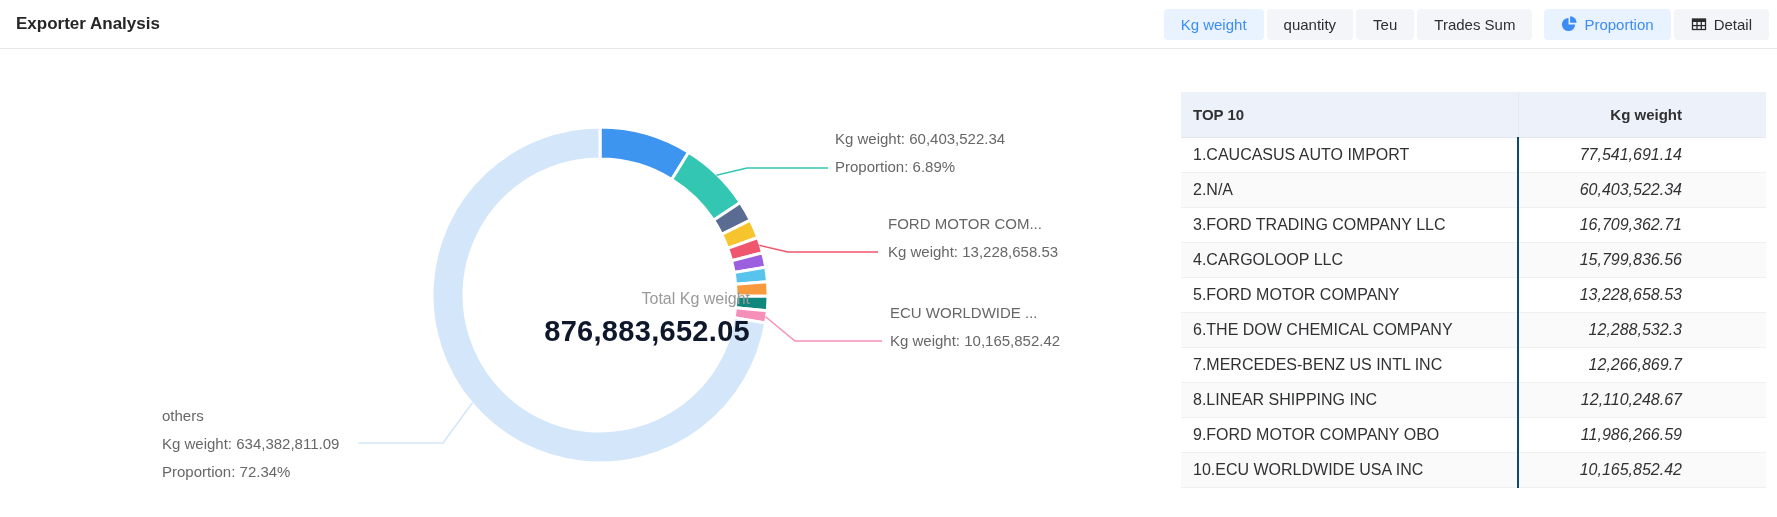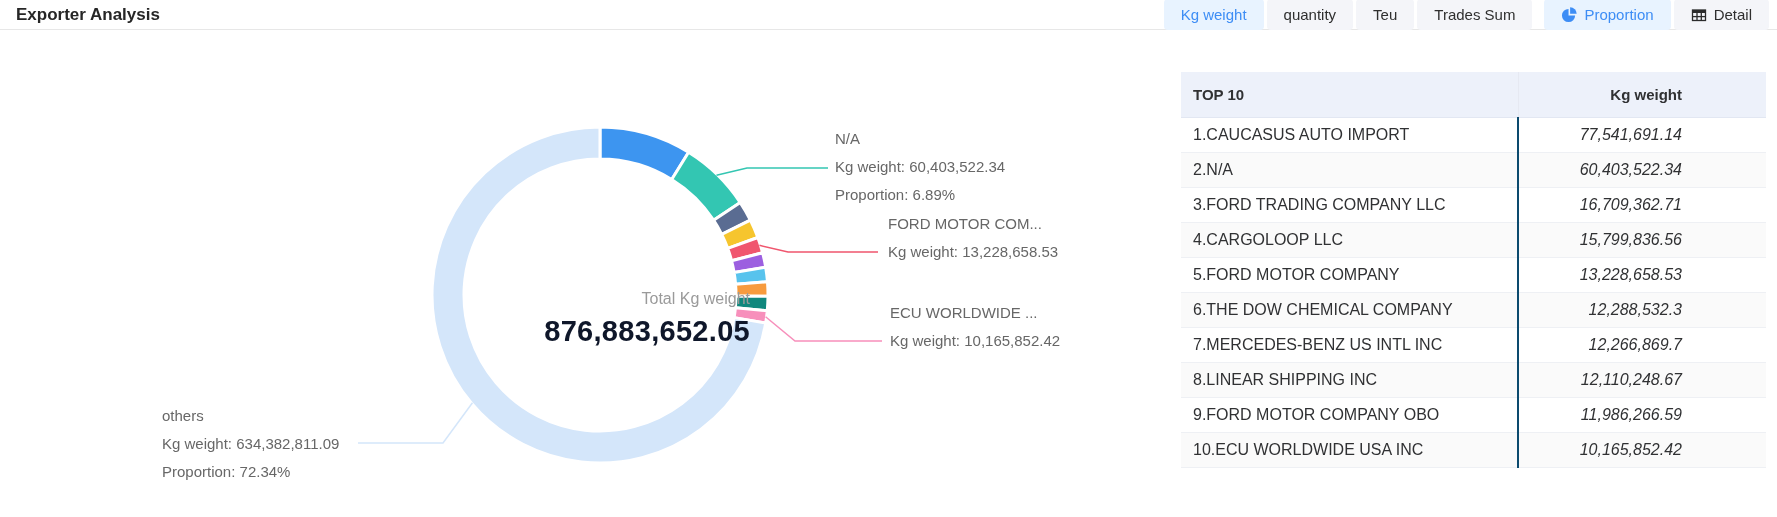--- a/index.html
+++ b/index.html
@@ -1,20 +1,20 @@
 <!DOCTYPE html>
 <html><head>
 <meta charset="utf-8">
 <style>
   * { margin:0; padding:0; box-sizing:border-box; }
   body { font-family:"Liberation Sans","DejaVu Sans",sans-serif; background:#fff; }
   .page { position:relative; width:1777px; height:517px; background:#fff; overflow:hidden; }
 
   
-  .header { position:absolute; top:0; left:0; right:0; height:30px;
+  .header { position:absolute; top:0; left:0; right:0; height:49px;
             border-bottom:1px solid #e7e7e7; display:flex; align-items:center;
             justify-content:space-between; padding:0 8px 0 16px; background:#fff; }
   .title { font-size:17px; font-weight:600; color:#262626; }
   .toolbar { display:flex; gap:12px; align-items:center; }
   .tab-group { display:flex; gap:3px; }
   .tab { display:flex; align-items:center; gap:7px; padding:7px 17px; border-radius:4px;
          font-size:15px; background:#f4f5f9; color:#2f2f2f; cursor:pointer; user-select:none; }
   .tab.active { background:#e8f3ff; color:#3d8df5; }
   .tab svg { display:block; }
 
@@ -22,21 +22,21 @@
   .main { position:absolute; top:46px; left:0; right:0; bottom:0; }
   .chart-area { position:absolute; left:0; top:0; width:1181px; height:471px; }
   #chart-svg { position:absolute; left:0; top:0; }
   .center-label { position:absolute; left:450px; top:244px; width:300px; text-align:right; }
   .center-label .cl-title { font-size:16px; color:#9a9a9a; margin-bottom:7px; }
   .center-label .cl-total { font-size:29px; font-weight:600; color:#0f172a; letter-spacing:.3px; }
   .callout { position:absolute; white-space:nowrap; font-size:15px; line-height:28px; color:#676767; }
 
   
   .table-panel { position:absolute; left:1181px; top:26px; width:585px; }
-  table { width:100%; border-collapse:collapse; table-layout:fixed; }
+  table { width:100%; border-collapse:collapse; table-layout:fixed;margin-top:20px; }
   thead th { background:#edf1fa; height:45px; font-size:15px; font-weight:bold; color:#303133;
              text-align:left; padding:0 12px; border-bottom:1px solid #e2e7f2; }
   th.value-col, td.value-col { text-align:right; padding-right:84px; border-left:1px solid #e6e9f2; }
   th.name-col { width:337px; }
   tbody td { height:35px; font-size:16px; color:#303133; padding:0 12px;
              border-bottom:1px solid #eef0f4; overflow:hidden; white-space:nowrap; }
   tbody td.value-col { border-left:2px solid #0c4a6e;font-style:italic; }
   tbody tr.alt { background:#fafafa; }
 </style>
 </head>
@@ -101,21 +101,20 @@
           <polyline points="716.4808892477586,129.32877354998237 747,122 828,122" fill="none" stroke="#33C6B2" stroke-width="1.5"></polyline>
           <polyline points="759.4467869368295,199.34396174158397 788,206 878,206" fill="none" stroke="#F0566E" stroke-width="1.5"></polyline>
           <polyline points="765.5758535540841,270.76319645264664 795,295 882,295" fill="none" stroke="#F78FBB" stroke-width="1.5"></polyline>
           <polyline points="472.46864180053416,356.81814631962254 443,397 358,397" fill="none" stroke="#D4E6FA" stroke-width="1.5"></polyline>
         </svg>
       <div class="center-label">
         <div class="cl-title">Total Kg weight</div>
         <div class="cl-total">876,883,652.05</div>
       </div>
     <div class="callout" style="left: 835px; top: 79px;">
-          <div>N/A</div>
           <div>Kg weight: 60,403,522.34</div>
           <div>Proportion: 6.89%</div>
         </div>
         <div class="callout" style="left: 888px; top: 164px;">
           <div>FORD MOTOR COM...</div>
           <div>Kg weight: 13,228,658.53</div>
         </div>
         <div class="callout" style="left: 890px; top: 253px;">
           <div>ECU WORLDWIDE ...</div>
           <div>Kg weight: 10,165,852.42</div>

